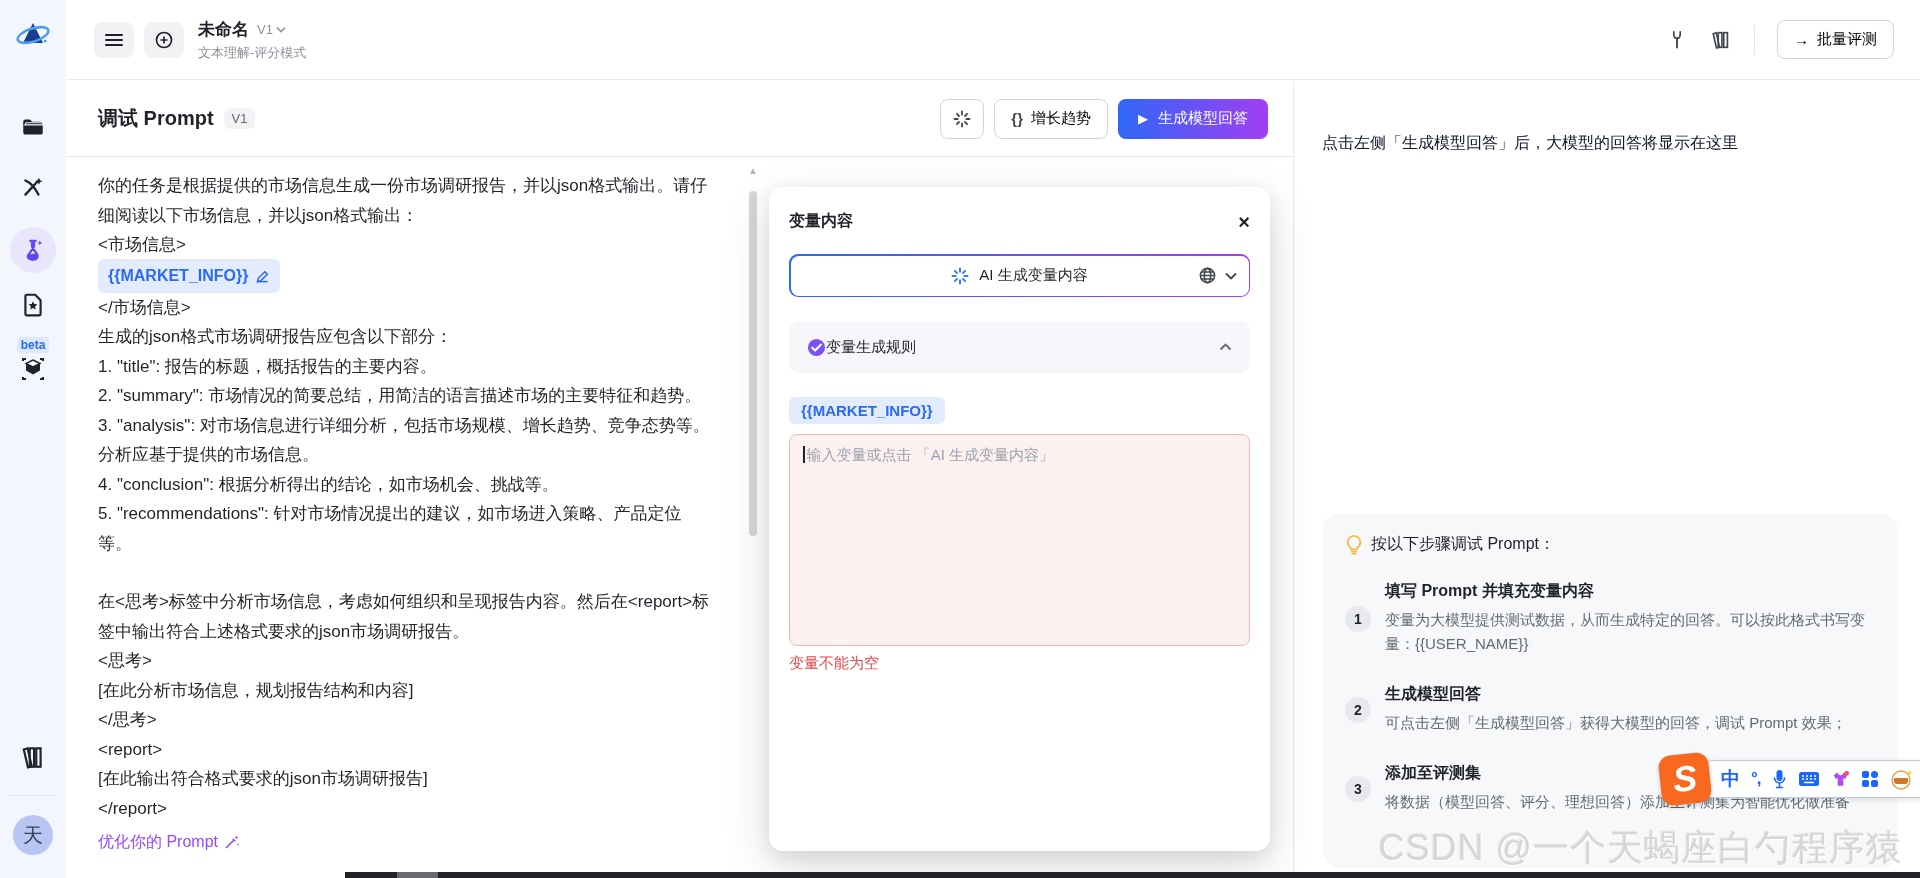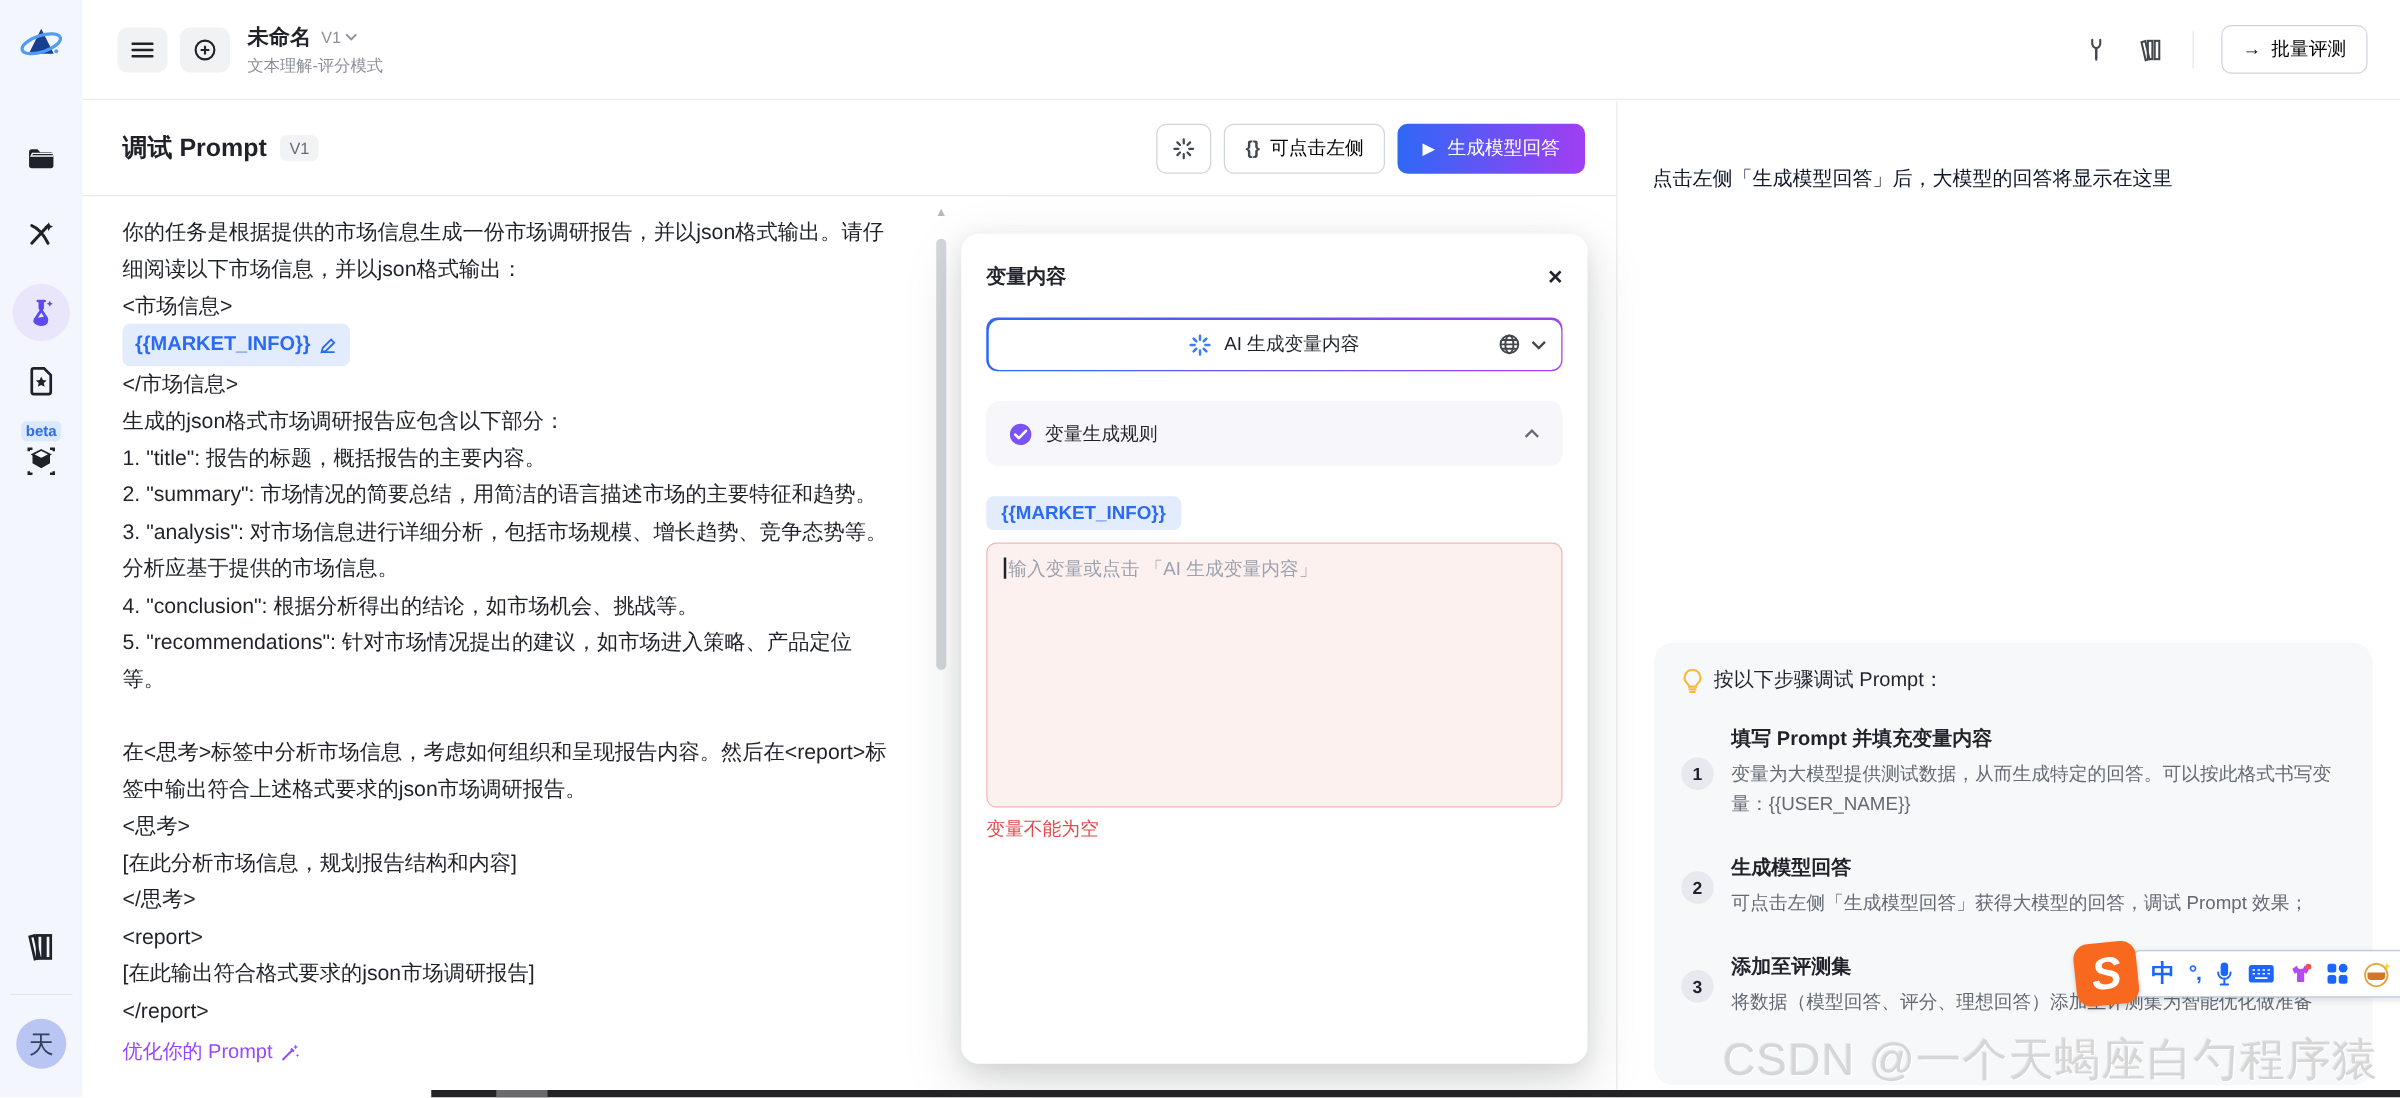--- a/index.html
+++ b/index.html
@@ -53,21 +53,21 @@
 
   
   .modal { position:absolute; left:769px; top:187px; width:501px; height:664px; background:#fff; border-radius:14px;
     box-shadow:0 6px 18px rgba(31,35,41,.10), 0 16px 48px rgba(31,35,41,.14); z-index:10; padding:24px 20px; }
   .modal-head { display:flex; align-items:center; justify-content:space-between;text-align:right; }
   .modal-title { font-size:16px; font-weight:bold; }
   .modal-close { font-size:20px; color:#1f2329; font-weight:bold; cursor:pointer; line-height:1; }
   .ai-btn-wrap { margin-top:22px; border-radius:9px; padding:1.5px; background:linear-gradient(90deg,#2e68f6,#a13ef2); cursor:pointer; }
   .ai-btn { position:relative; height:40px; border-radius:8px; background:#fff; display:flex; align-items:center; justify-content:center; gap:10px; font-size:15px; font-weight:500; }
   .ai-btn-right { position:absolute; right:12px; display:flex; align-items:center; gap:8px; }
-  .rules-row { margin-top:24px; height:52px; background:#f6f6fb; border-radius:10px; display:flex; align-items:center; padding:0 18px; gap:10px; cursor:pointer; }
+  .rules-row { margin-top:24px; height:52px; background:#f6f6fb; border-radius:10px; display:flex; align-items:center; padding:0 18px; cursor:pointer; }
   .rules-label { font-size:15px; }
   .rules-chevron { margin-left:auto; }
   .tag-pill { display:inline-flex; margin-top:24px; background:#e2ecfd; border-radius:6px; padding:5px 12px; color:#2a6af5; font-weight:bold; font-size:15px; cursor:pointer; }
   .var-textarea { margin-top:10px; height:212px; background:#fdf1f0; border:1px solid #f2b7b2; border-radius:8px; padding:11px 13px; font-size:15px; color:#9aa2ad; cursor:text; }
   .caret { display:inline-block; width:1.5px; height:17px; background:#1f2329; vertical-align:-3px; margin-right:2px; }
   .error-msg { margin-top:8px; color:#e5484d; font-size:15px; }
 
   
   .right-panel { position:absolute; left:1293px; top:81px; right:0; bottom:0; background:#fff; border-left:1px solid #e9eaee; }
   .rp-header { height:76px; border-bottom:1px solid #e9eaee; display:flex; align-items:center; padding:0 26px 0 28px; }
@@ -214,21 +214,21 @@
       <span class="panel-title">调试 Prompt</span>
       <span class="v1-badge">V1</span>
       <div class="ph-actions">
         <button class="sq-btn">
           <svg width="18" height="18" viewBox="0 0 18 18" stroke="#42474d" stroke-width="1.8" stroke-linecap="round">
             <path d="M9 1.5v3.2M9 13.3v3.2M1.5 9h3.2M13.3 9h3.2M3.9 3.9l2.1 2.1M12 12l2.1 2.1M14.1 3.9L12 6M6 12l-2.1 2.1"></path>
           </svg>
         </button>
         <button class="outline-btn">
           <span class="brace">{}</span>
-          <span>可点击左侧</span>
+          <span>增长趋势</span>
         </button>
         <button class="grad-btn">
           <span class="play">▶</span>
           <span>生成模型回答</span>
         </button>
       </div>
     </div>
 
     <div class="prompt-body" id="prompt-lines"><div class="pline">你的任务是根据提供的市场信息生成一份市场调研报告，并以json格式输出。请仔</div><div class="pline">细阅读以下市场信息，并以json格式输出：</div><div class="pline">&lt;市场信息&gt;</div><div class="pline varline">
           <span class="var-pill">

